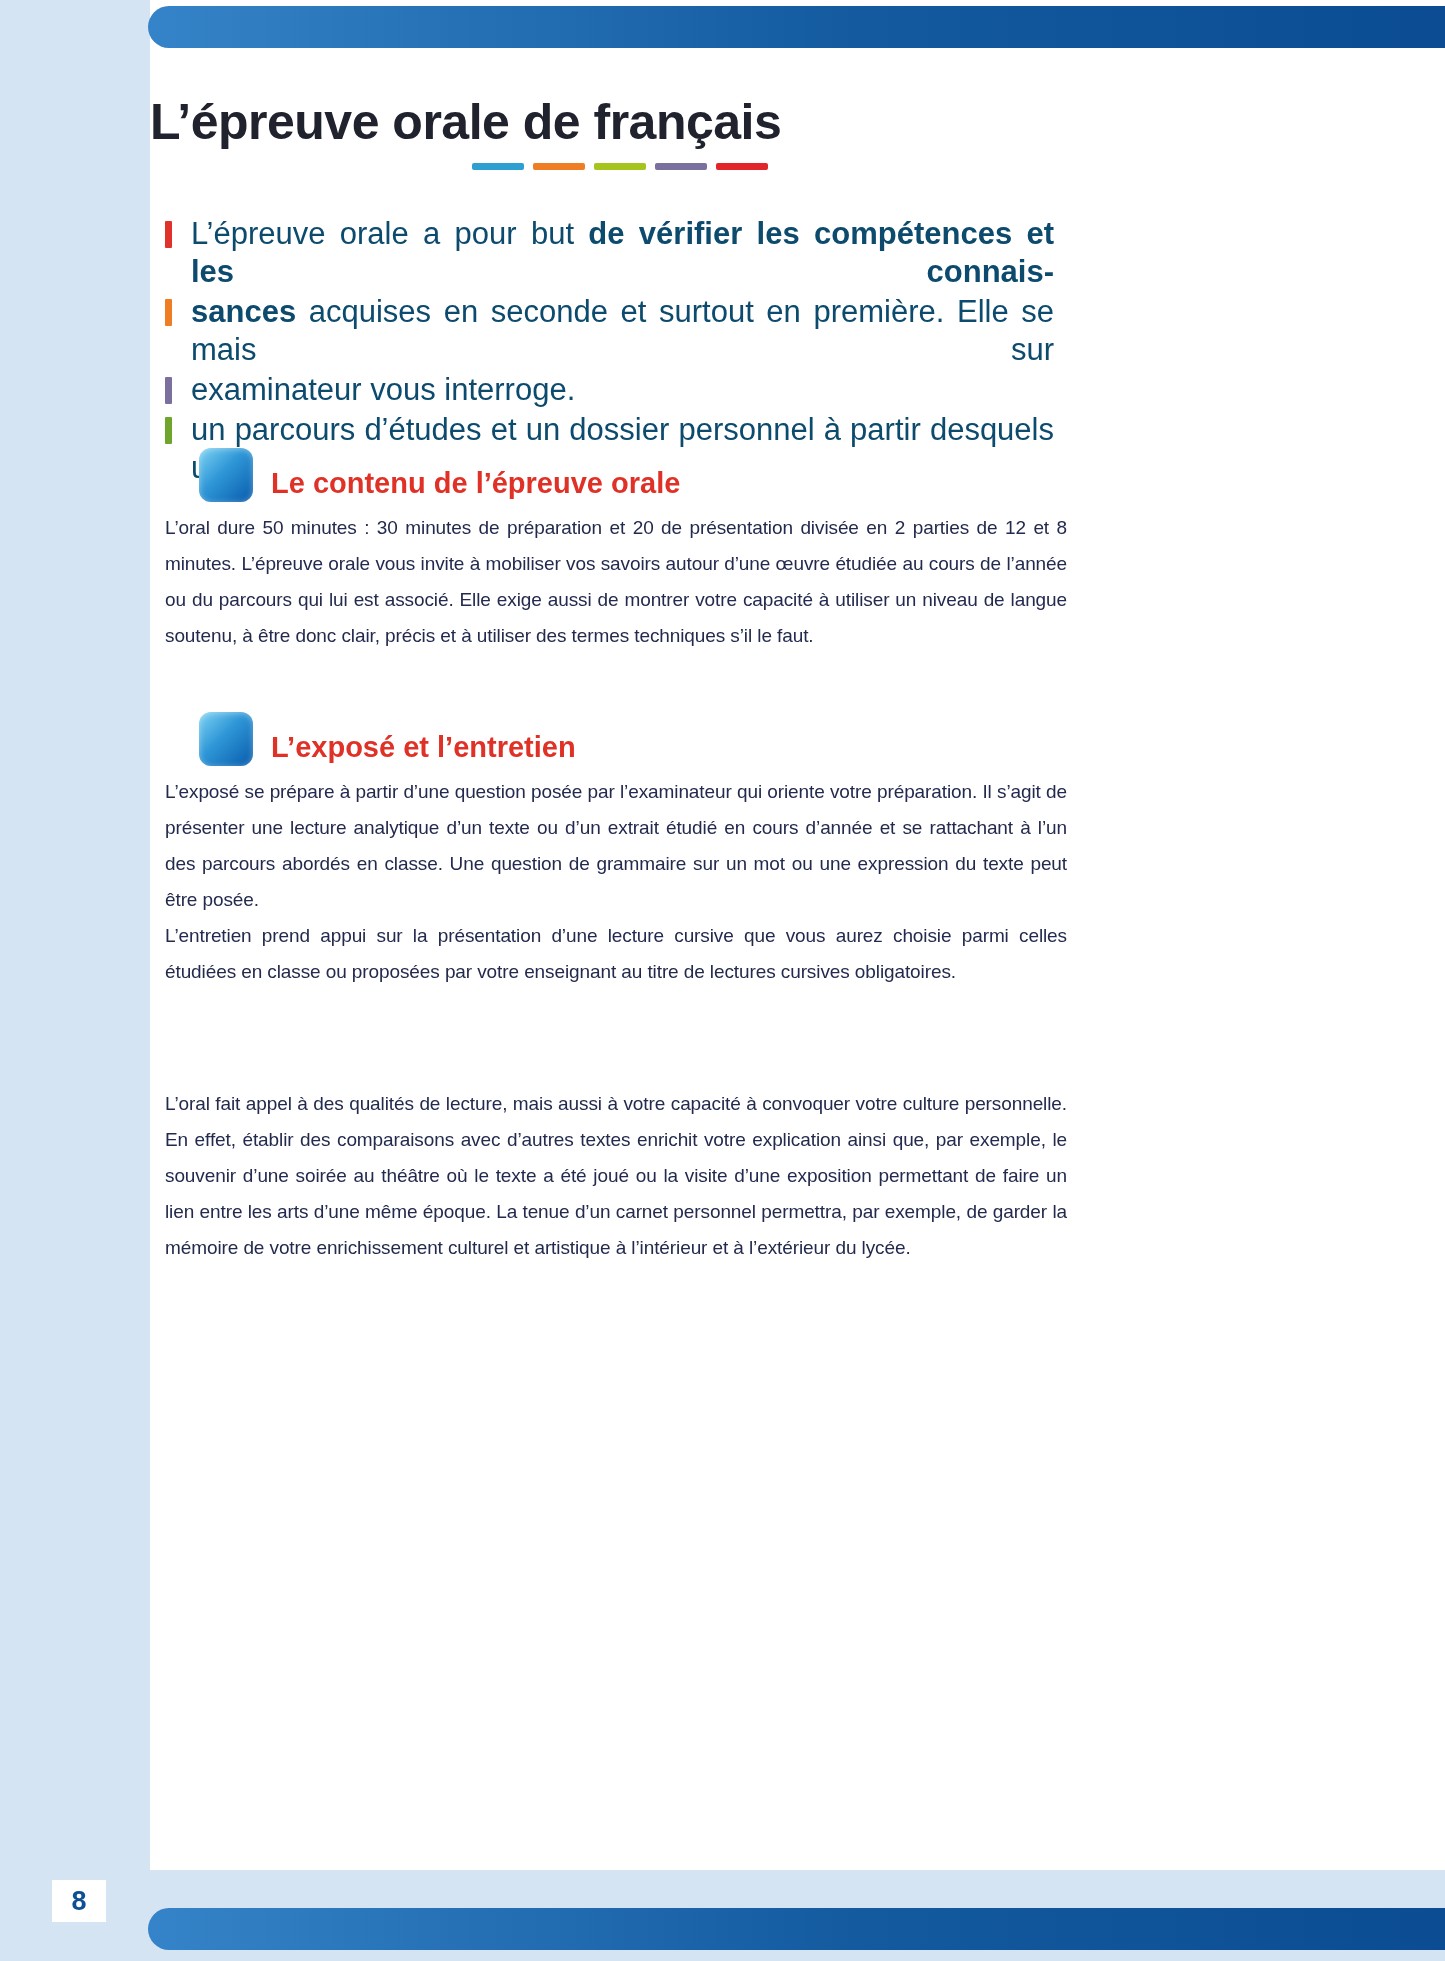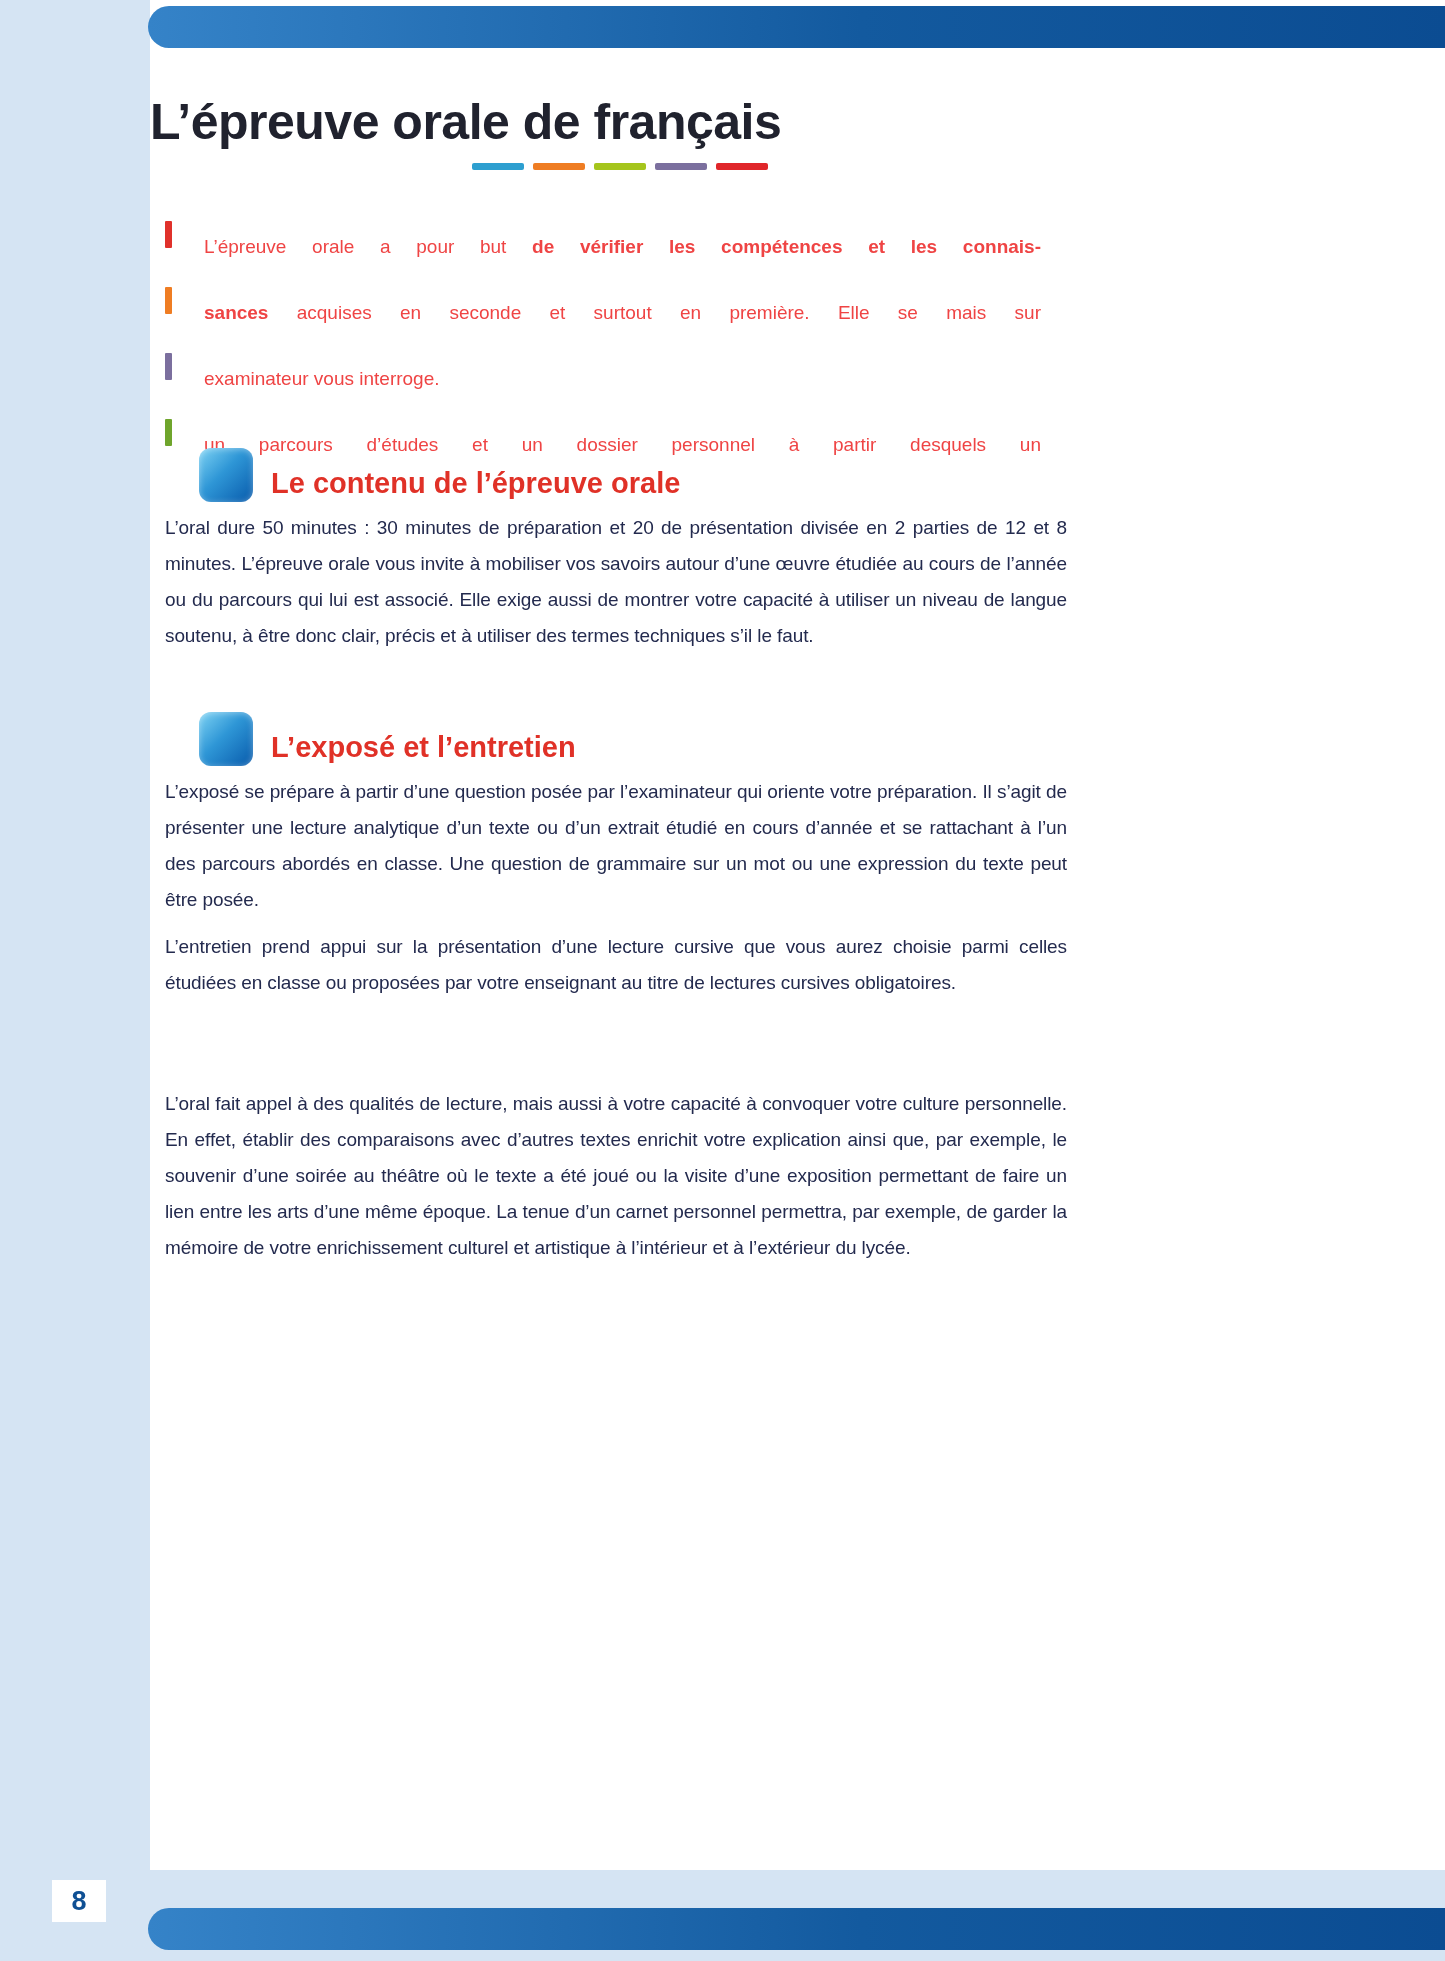--- a/index.html
+++ b/index.html
@@ -62,23 +62,23 @@
     width: 890px;
   }
   .intro-row { display: flex; }
   .ibar {
     flex: 0 0 7px; height: 27px;
     margin: 7px 18px 0 0;
     border-radius: 1px;
     background: #999;
   }
   .iline {
-    flex: 1; margin: 14px;
-    font-size: 19px; line-height: 38px;
-    color: #ef4444;
+    flex: 1; margin: 1px;
+    font-size: 31px; line-height: 38px;
+    color: #0c4a6e;
   }
   .iline strong { font-weight: 700; }
   .just { text-align: justify; text-align-last: justify; }
   .sec { position: absolute; left: 15px; width: 902px; }
   .s1 { top: 448px; }
   .s2 { top: 712px; }
   .s3 { top: 1078px; }
   .sec-head { display: flex; align-items: flex-end; padding-left: 34px; }
   .sq {
     flex: 0 0 54px; width: 54px; height: 54px;
@@ -148,20 +148,20 @@
       </div>
       <p class="body">L’oral dure 50 minutes : 30 minutes de préparation et 20 de présentation divisée en 2 parties de 12 et 8 minutes. L’épreuve orale vous invite à mobiliser vos savoirs autour d’une œuvre étudiée au cours de l’année ou du parcours qui lui est associé. Elle exige aussi de montrer votre capacité à utiliser un niveau de langue soutenu, à être donc clair, précis et à utiliser des termes techniques s’il le faut.</p>
     </section>
 
     <section class="sec s2">
       <div class="sec-head">
         <span class="sq"></span>
         <h2 class="sec-title">L’exposé et l’entretien</h2>
       </div>
       <p class="body">L’exposé se prépare à partir d’une question posée par l’examinateur qui oriente votre préparation. Il s’agit de présenter une lecture analytique d’un texte ou d’un extrait étudié en cours d’année et se rattachant à l’un des parcours abordés en classe. Une question de grammaire sur un mot ou une expression du texte peut être posée.</p>
-      <p class="body" style="margin-top:11px;">L’entretien prend appui sur la présentation d’une lecture cursive que vous aurez choisie parmi celles étudiées en classe ou proposées par votre enseignant au titre de lectures cursives obligatoires.</p>
+      <p class="body" style="margin-top:0;">L’entretien prend appui sur la présentation d’une lecture cursive que vous aurez choisie parmi celles étudiées en classe ou proposées par votre enseignant au titre de lectures cursives obligatoires.</p>
     </section>
 
     <section class="sec s3">
       <p class="body">L’oral fait appel à des qualités de lecture, mais aussi à votre capacité à convoquer votre culture personnelle. En effet, établir des comparaisons avec d’autres textes enrichit votre explication ainsi que, par exemple, le souvenir d’une soirée au théâtre où le texte a été joué ou la visite d’une exposition permettant de faire un lien entre les arts d’une même époque. La tenue d’un carnet personnel permettra, par exemple, de garder la mémoire de votre enrichissement culturel et artistique à l’intérieur et à l’extérieur du lycée.</p>
     </section>
   </div>
 </div>
 
 </body></html>

